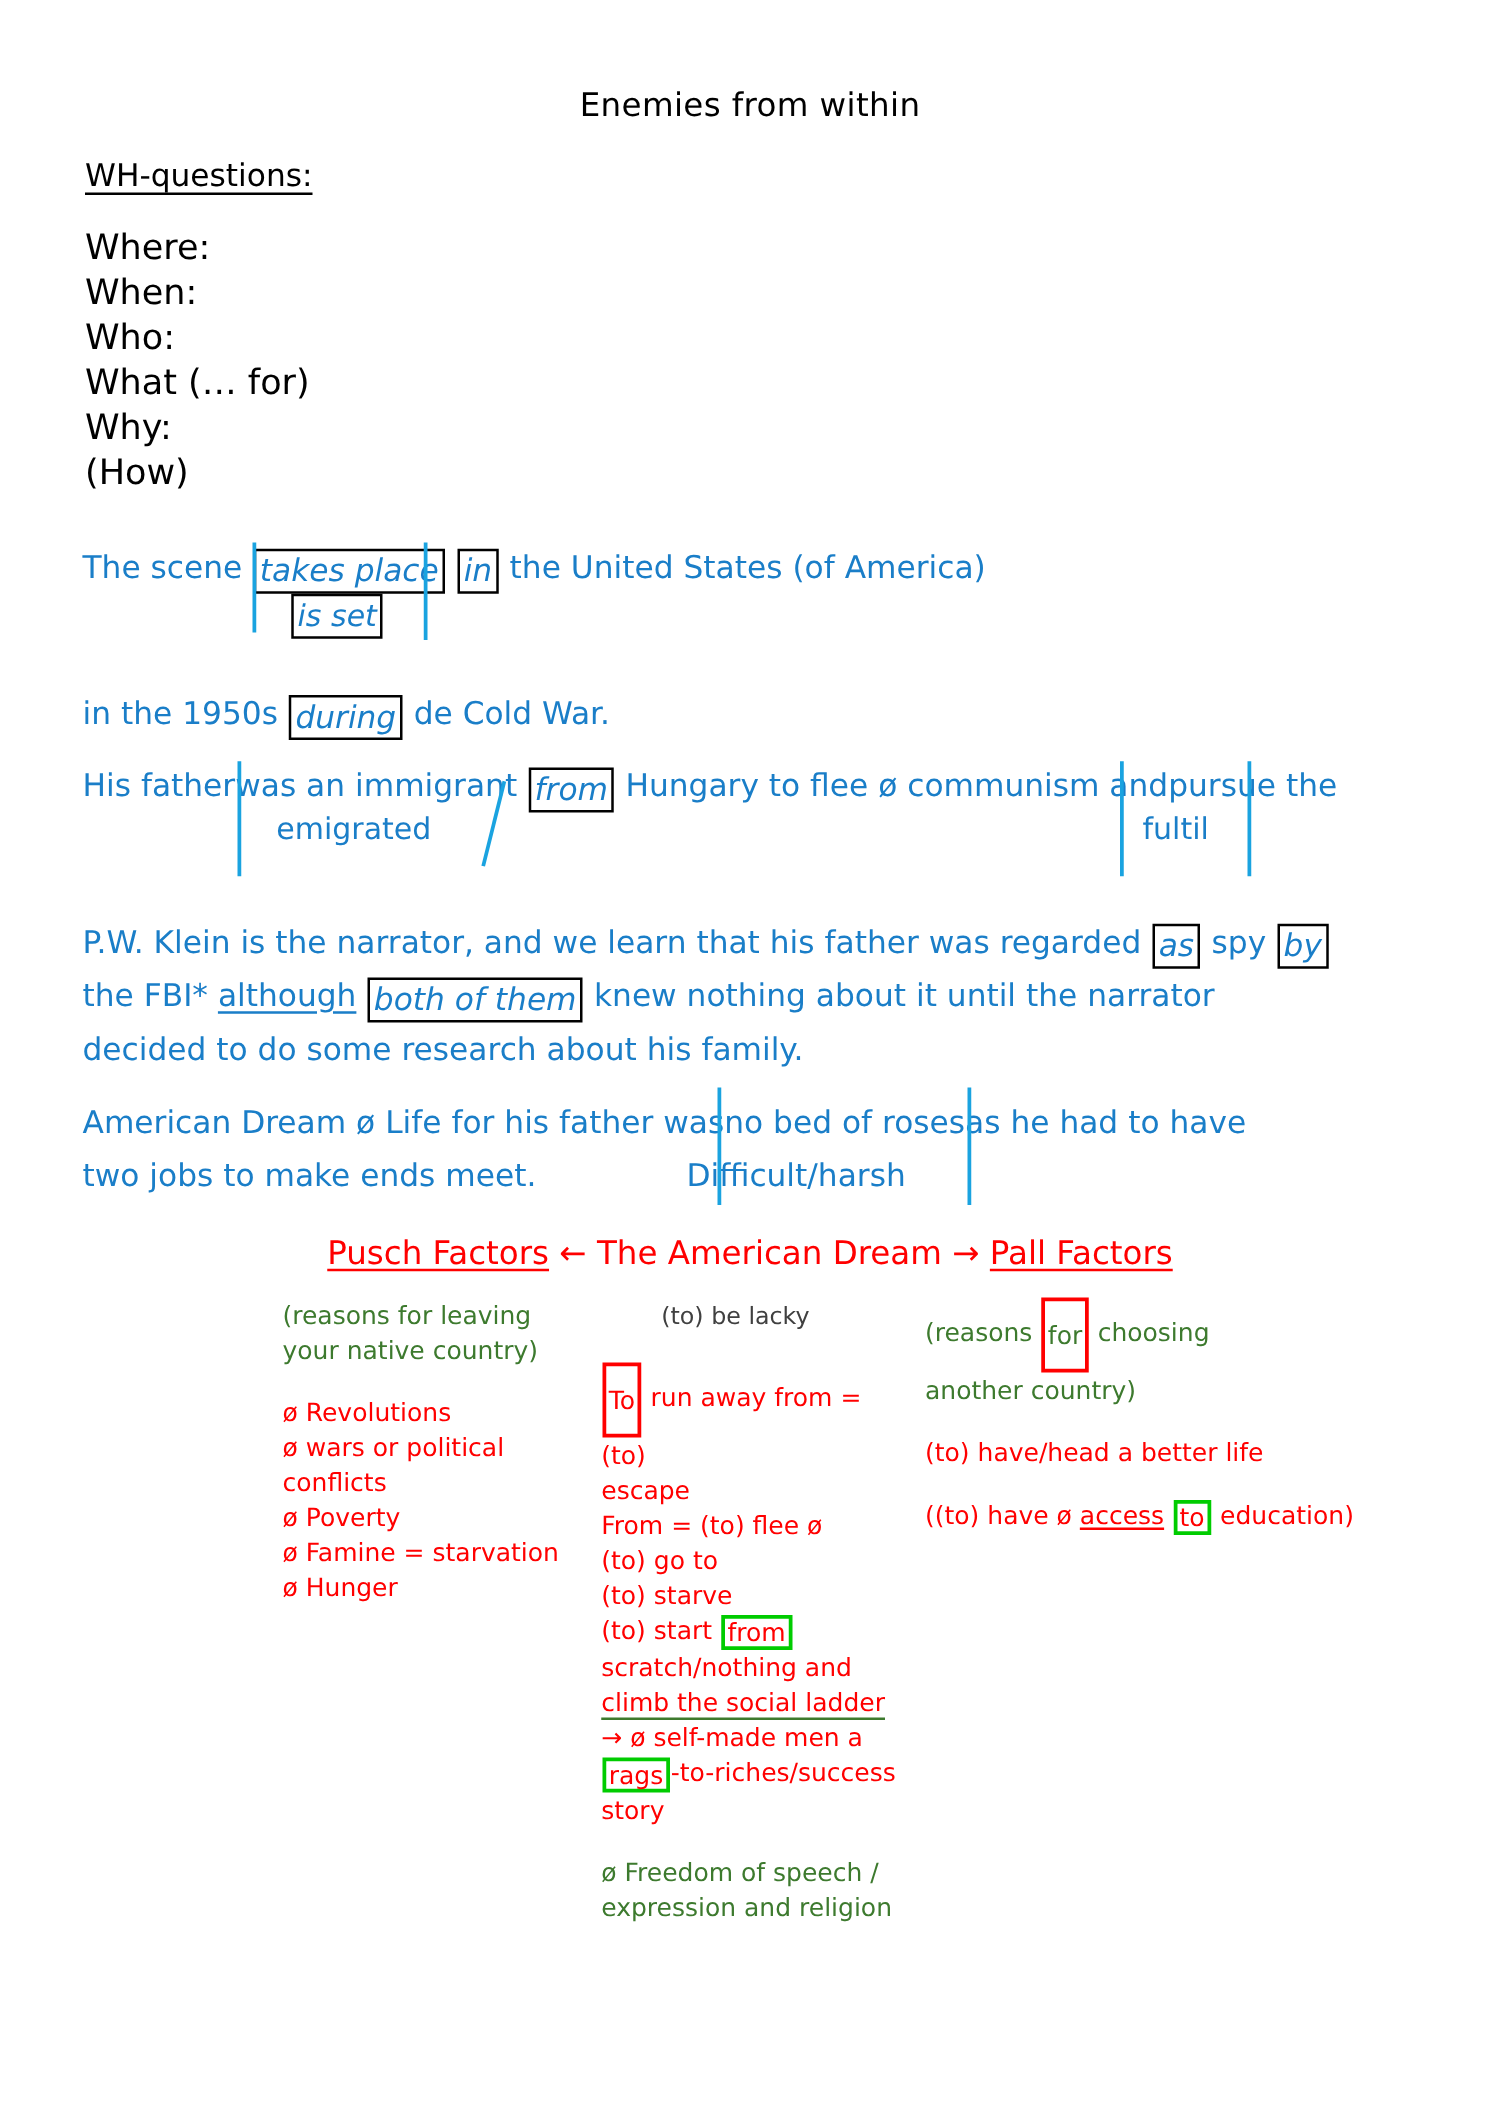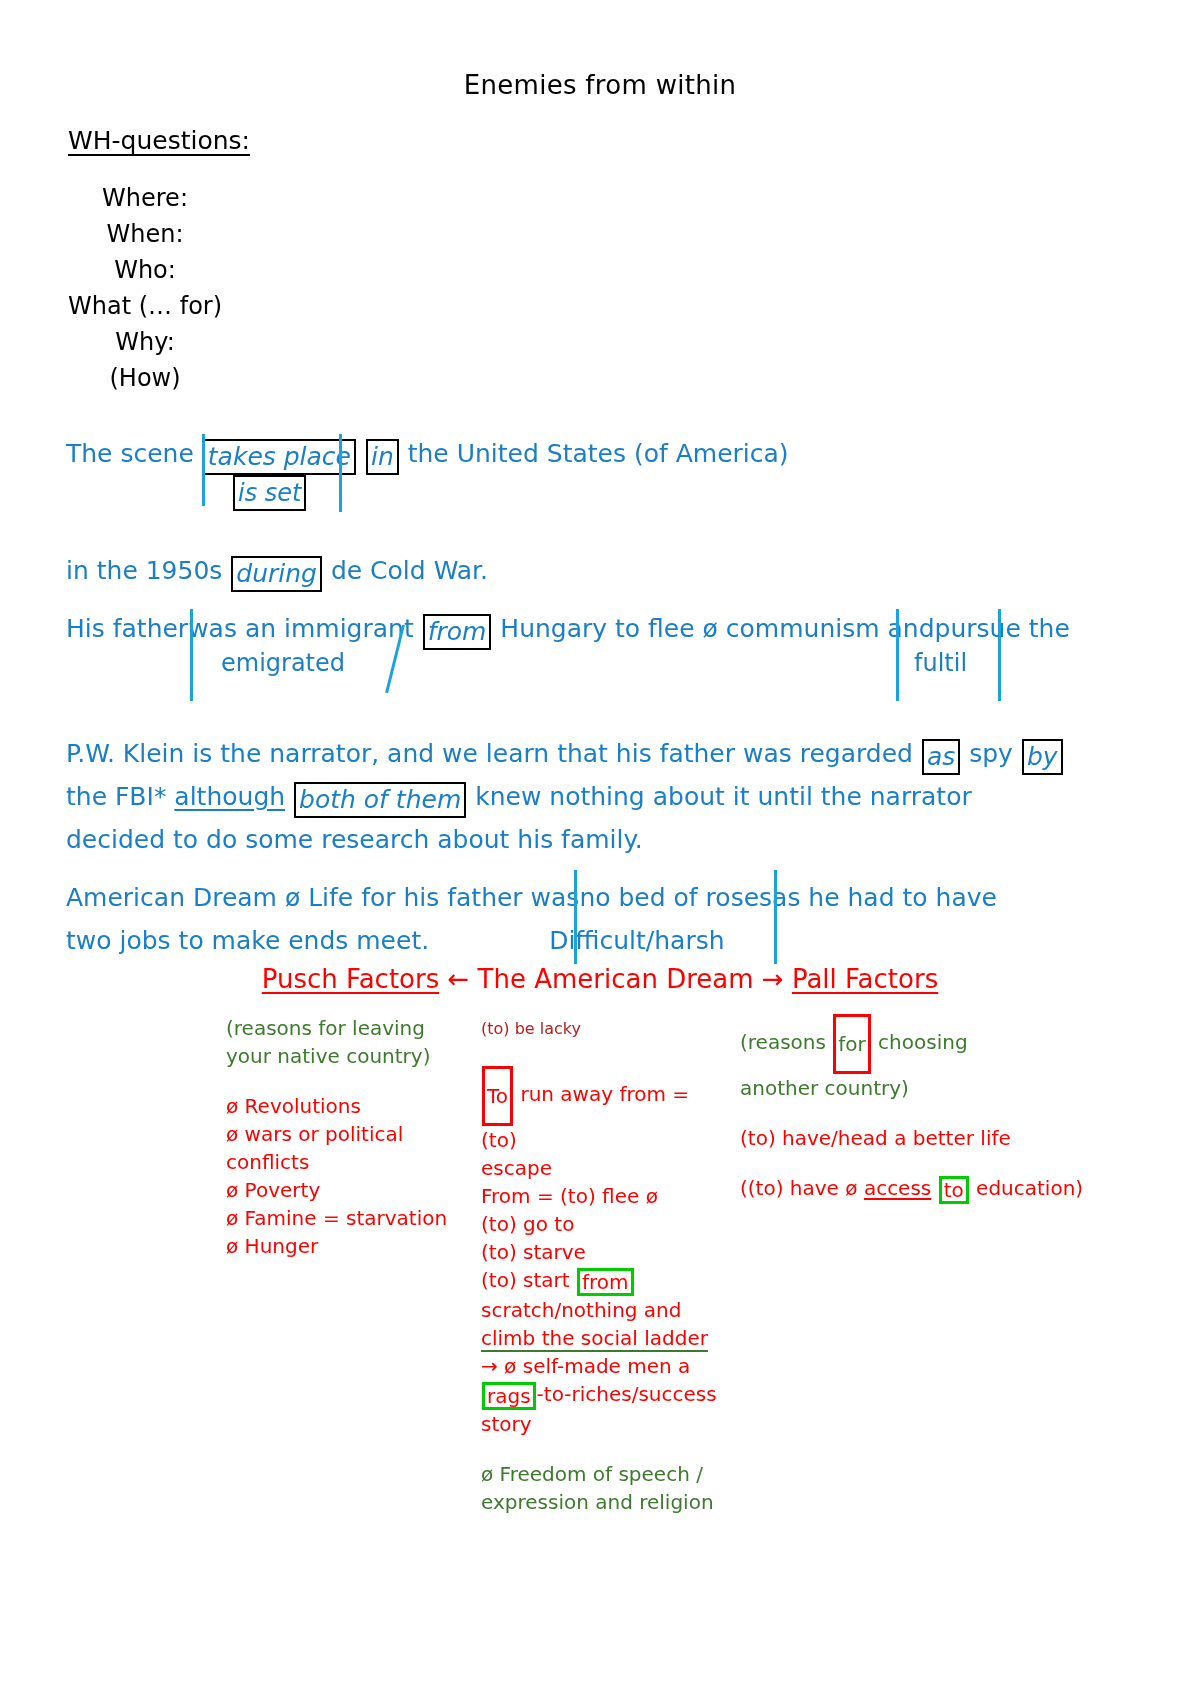--- a/index.html
+++ b/index.html
@@ -23,21 +23,21 @@
   }
 
   
   .wh-head{
     position:absolute;left:68px;top:126px;
     font-size:25px;text-decoration:underline;
     text-underline-offset:5px;
   }
   .wh-list{
     position:absolute;left:68px;top:180px;
-    font-size:24px;line-height:36px;text-align:center;
+    font-size:28px;line-height:36px;
   }
   .wh-list div{white-space:pre;}
 
   
   .blue-body{position:absolute;left:66px;top:432px;width:1060px;}
   .bline{
     font-size:25px;line-height:43px;color:#1a7ec8;
     white-space:pre-wrap;position:relative;
   }
   .para{margin-bottom:15px;position:relative;}
@@ -60,34 +60,34 @@
   
   .vstroke{
     position:absolute;width:3px;background:#1aa3e0;
   }
   .slash{
     position:absolute;width:3px;height:70px;background:#1aa3e0;
     transform:rotate(14deg);transform-origin:top center;
   }
 
   
-  .factors{position:absolute;left:0;top:964px;width:1200px;}
+  .factors{position:absolute;left:0;top:988px;width:1200px;}
   .fhead{
     text-align:center;font-size:26px;color:#ff0000;white-space:pre;
   }
   .fhead u{text-decoration:underline;text-underline-offset:4px;}
   .cols{position:relative;width:1200px;height:520px;}
   .col{position:absolute;top:0;}
   .col-left{left:226px;width:250px;}
   .col-mid{left:481px;width:250px;}
   .col-right{left:740px;width:345px;}
 
   .gnote{color:#3d7a2e;font-size:20px;line-height:28px;white-space:pre-wrap;}
   .rnote{color:#ff0000;font-size:20px;line-height:28px;white-space:pre-wrap;}
-  .mid-title{color:#b91c1c;font-size:16px;line-height:30px;}
+  .mid-title{color:#404040;font-size:19px;line-height:30px;margin-left:48px;}
 
   .boxr{
     display:inline-block;border:3px solid #ff0000;
     padding:16px 2px;line-height:22px;margin:0 1px;vertical-align:-2px;
   }
   .boxg{
     display:inline-block;border:3px solid #00cc00;
     padding:0 2px;line-height:22px;margin:0 1px;vertical-align:-2px;
   }
   .gunder{

